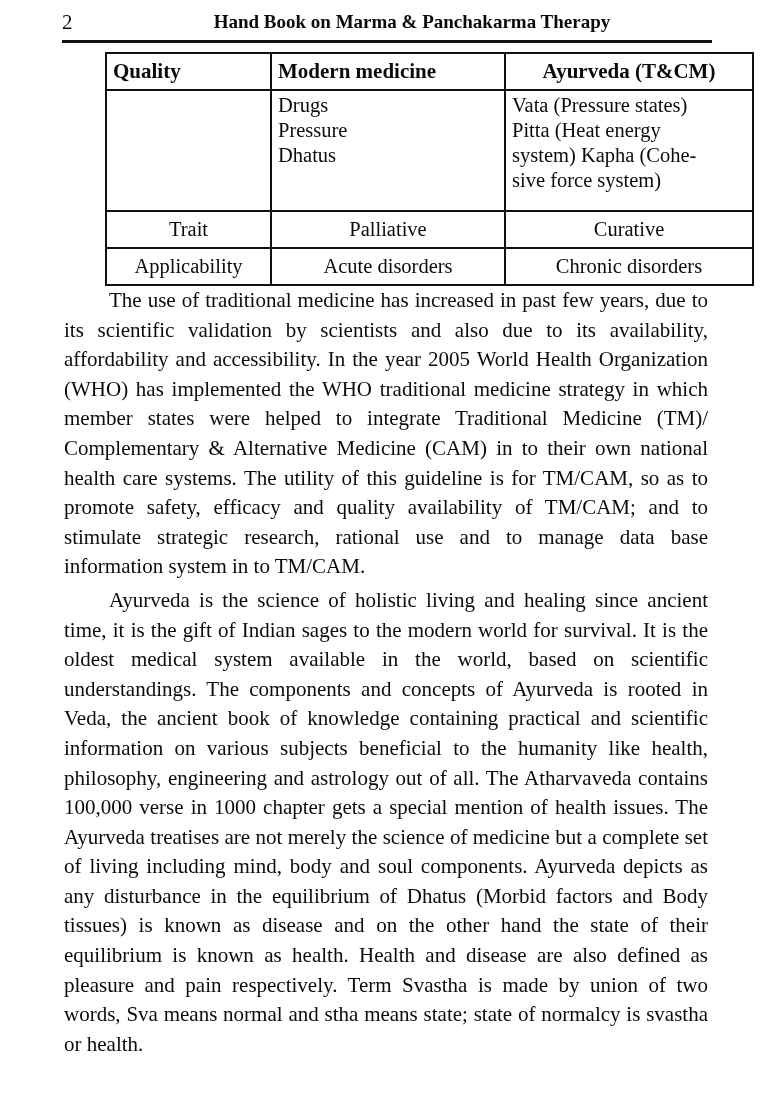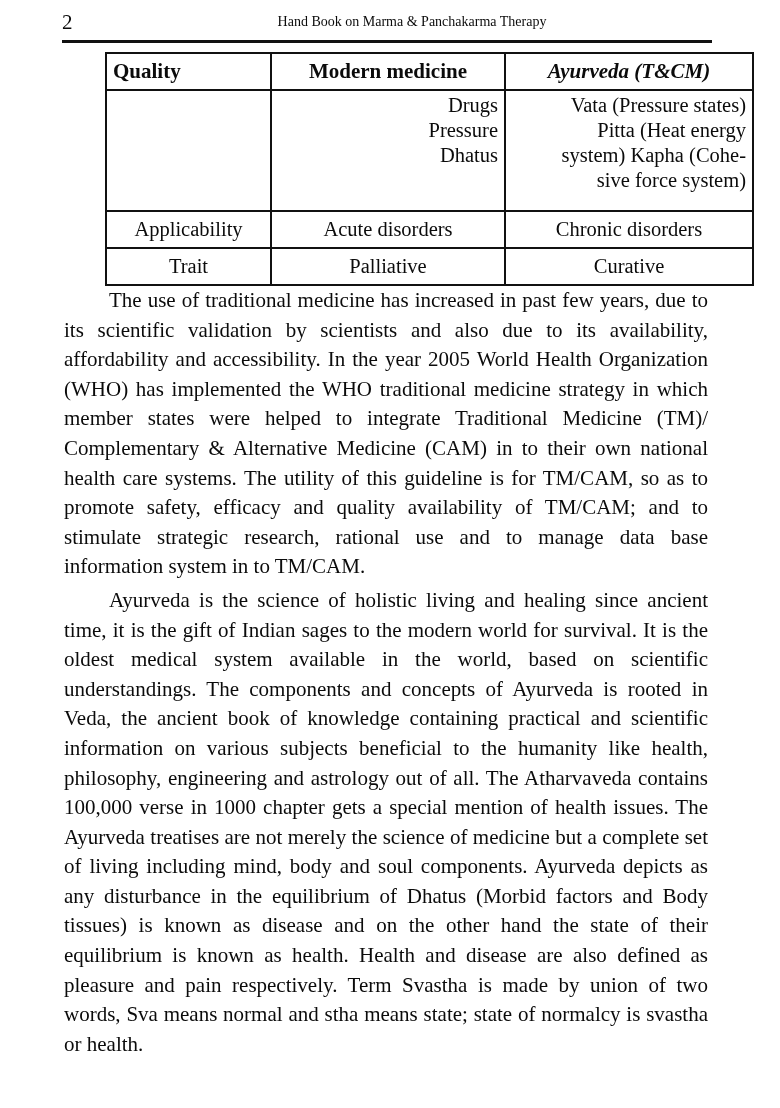--- a/index.html
+++ b/index.html
@@ -38,23 +38,24 @@
     font-size: 21px;
     line-height: 28px;
     letter-spacing: 0px;
   }
   .book-title {
     position: absolute;
     left: 50px;
     top: 0px;
     width: 600px;
     text-align: center;
-    font-size: 14px;
+    font-size: 19px;
     line-height: 28px;
     white-space: nowrap;
+    font-weight: bold;
   }
   .head-rule {
     position: absolute;
     left: 62px;
     top: 40px;
     width: 650px;
     height: 0;
     border-top: 3px solid #111;
   }
 
@@ -85,26 +86,26 @@
 
   tr.head-row td {
     font-weight: bold;
     font-size: 21px;
     height: 33px;
     vertical-align: middle;
     padding-top: 1px;
     padding-bottom: 1px;
   }
   td.h-quality  { text-align: left; padding-left: 8px; }
-  td.h-modern   { text-align: center; }
-  td.h-ayur     { text-align: center; font-style: italic; }
+  td.h-modern   { text-align: left; }
+  td.h-ayur     { text-align: center; }
 
   tr.body-tall td { height: 115px; }
   td.blank-cell  { }
-  td.ctr         { text-align: right; }
+  td.ctr         { text-align: left; }
   td.ctr-mid     { text-align: center; vertical-align: middle; }
 
   tr.row-short td {
     height: 33px;
     vertical-align: middle;
     padding-top: 1px;
     padding-bottom: 1px;
   }
 
   .cell-line { display: block; }
@@ -161,29 +162,29 @@
           </td>
           <td class="ctr">
             <span class="cell-line">Vata (Pressure states)</span>
             <span class="cell-line">Pitta (Heat energy</span>
             <span class="cell-line">system) Kapha (Cohe-</span>
             <span class="cell-line">sive force system)</span>
           </td>
         </tr>
 
         <tr class="row-short">
+          <td class="ctr-mid">Trait</td>
+          <td class="ctr-mid">Palliative</td>
+          <td class="ctr-mid">Curative</td>
+        </tr>
+
+        <tr class="row-short">
           <td class="ctr-mid">Applicability</td>
           <td class="ctr-mid">Acute disorders</td>
           <td class="ctr-mid">Chronic disorders</td>
-        </tr>
-
-        <tr class="row-short">
-          <td class="ctr-mid">Trait</td>
-          <td class="ctr-mid">Palliative</td>
-          <td class="ctr-mid">Curative</td>
         </tr>
       </tbody>
     </table>
   </div>
 
   <div class="body-text">
     <p class="para">The use of traditional medicine has increased in past few years, due to its scientific validation by scientists and also due to its availability, affordability and accessibility. In the year 2005 World Health Organization (WHO) has implemented the WHO traditional medicine strategy in which member states were helped to integrate Traditional Medicine (TM)/ Complementary &amp; Alternative Medicine (CAM) in to their own national health care systems. The utility of this guideline is for TM/CAM, so as to promote safety, efficacy and quality availability of TM/CAM; and to stimulate strategic research, rational use and to manage data base information system in to TM/CAM.</p>
     <p class="para">Ayurveda is the science of holistic living and healing since ancient time, it is the gift of Indian sages to the modern world for survival. It is the oldest medical system available in the world, based on scientific understandings. The components and concepts of Ayurveda is rooted in Veda, the ancient book of knowledge containing practical and scientific information on various subjects beneficial to the humanity like health, philosophy, engineering and astrology out of all. The Atharvaveda contains 100,000 verse in 1000 chapter gets a special mention of health issues. The Ayurveda treatises are not merely the science of medicine but a complete set of living including mind, body and soul components. Ayurveda depicts as any disturbance in the equilibrium of Dhatus (Morbid factors and Body tissues) is known as disease and on the other hand the state of their equilibrium is known as health. Health and disease are also defined as pleasure and pain respectively. Term Svastha is made by union of two words, Sva means normal and stha means state; state of normalcy is svastha or health.</p>
   </div>
 

